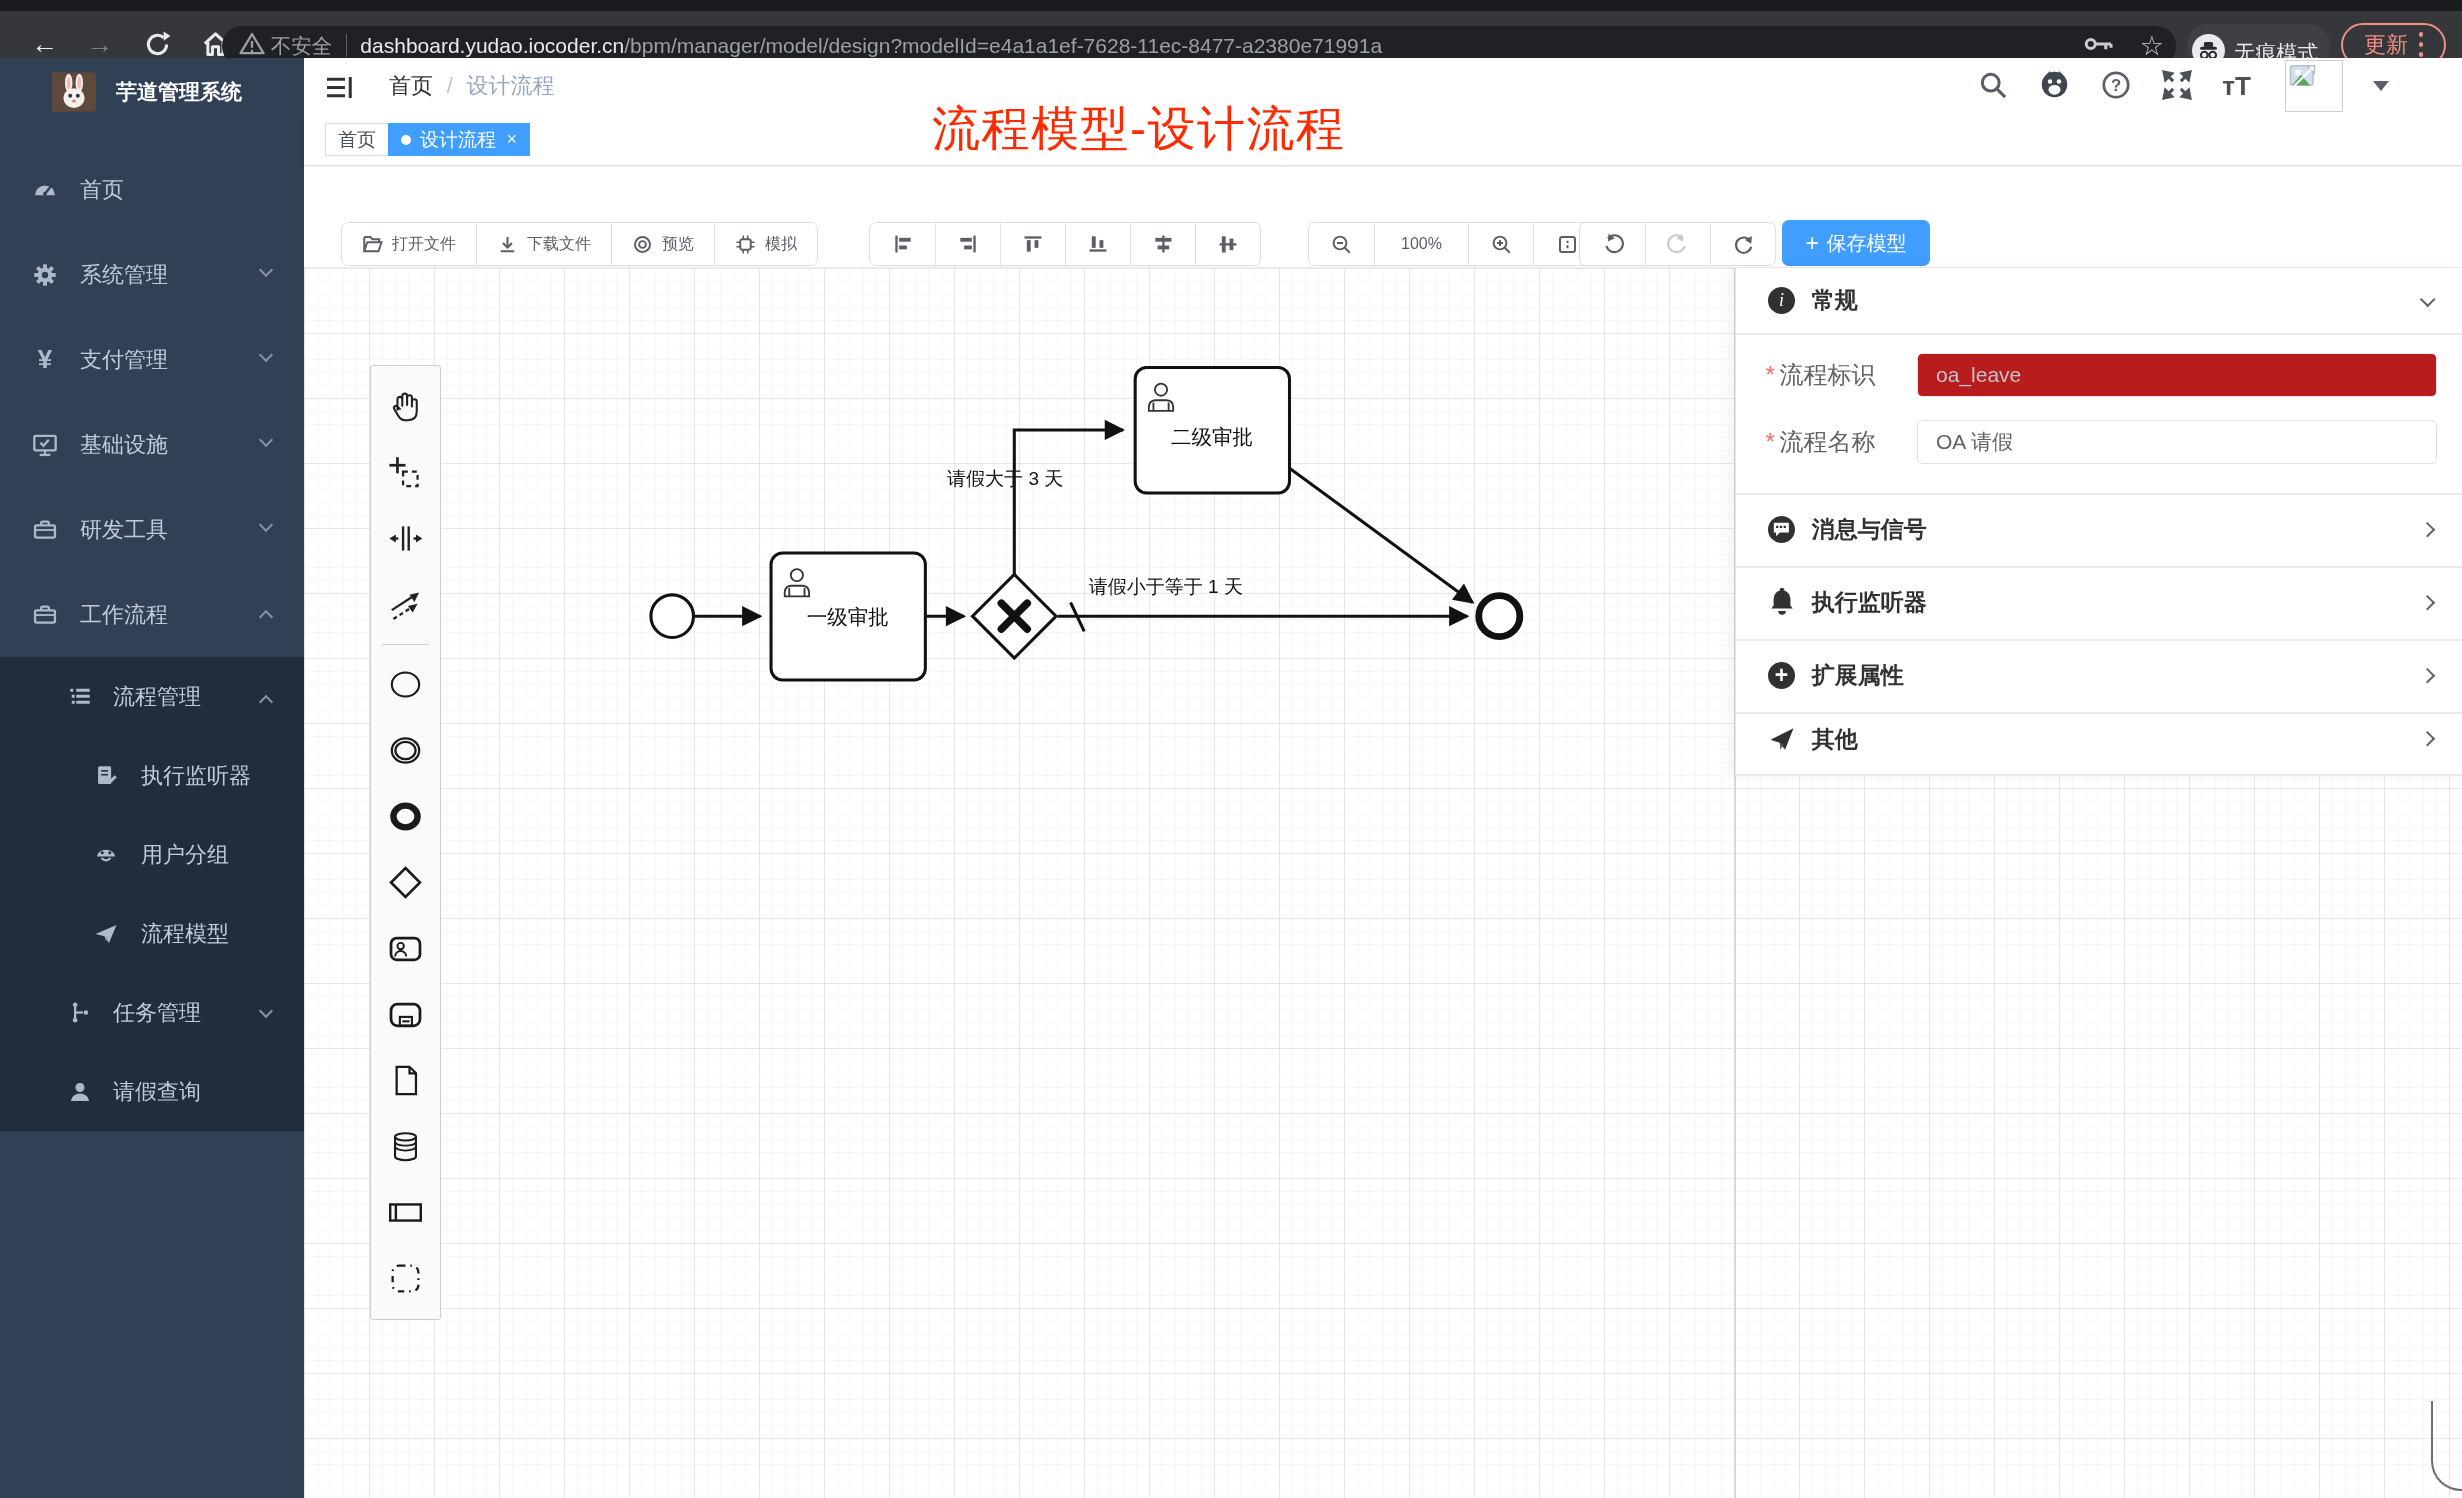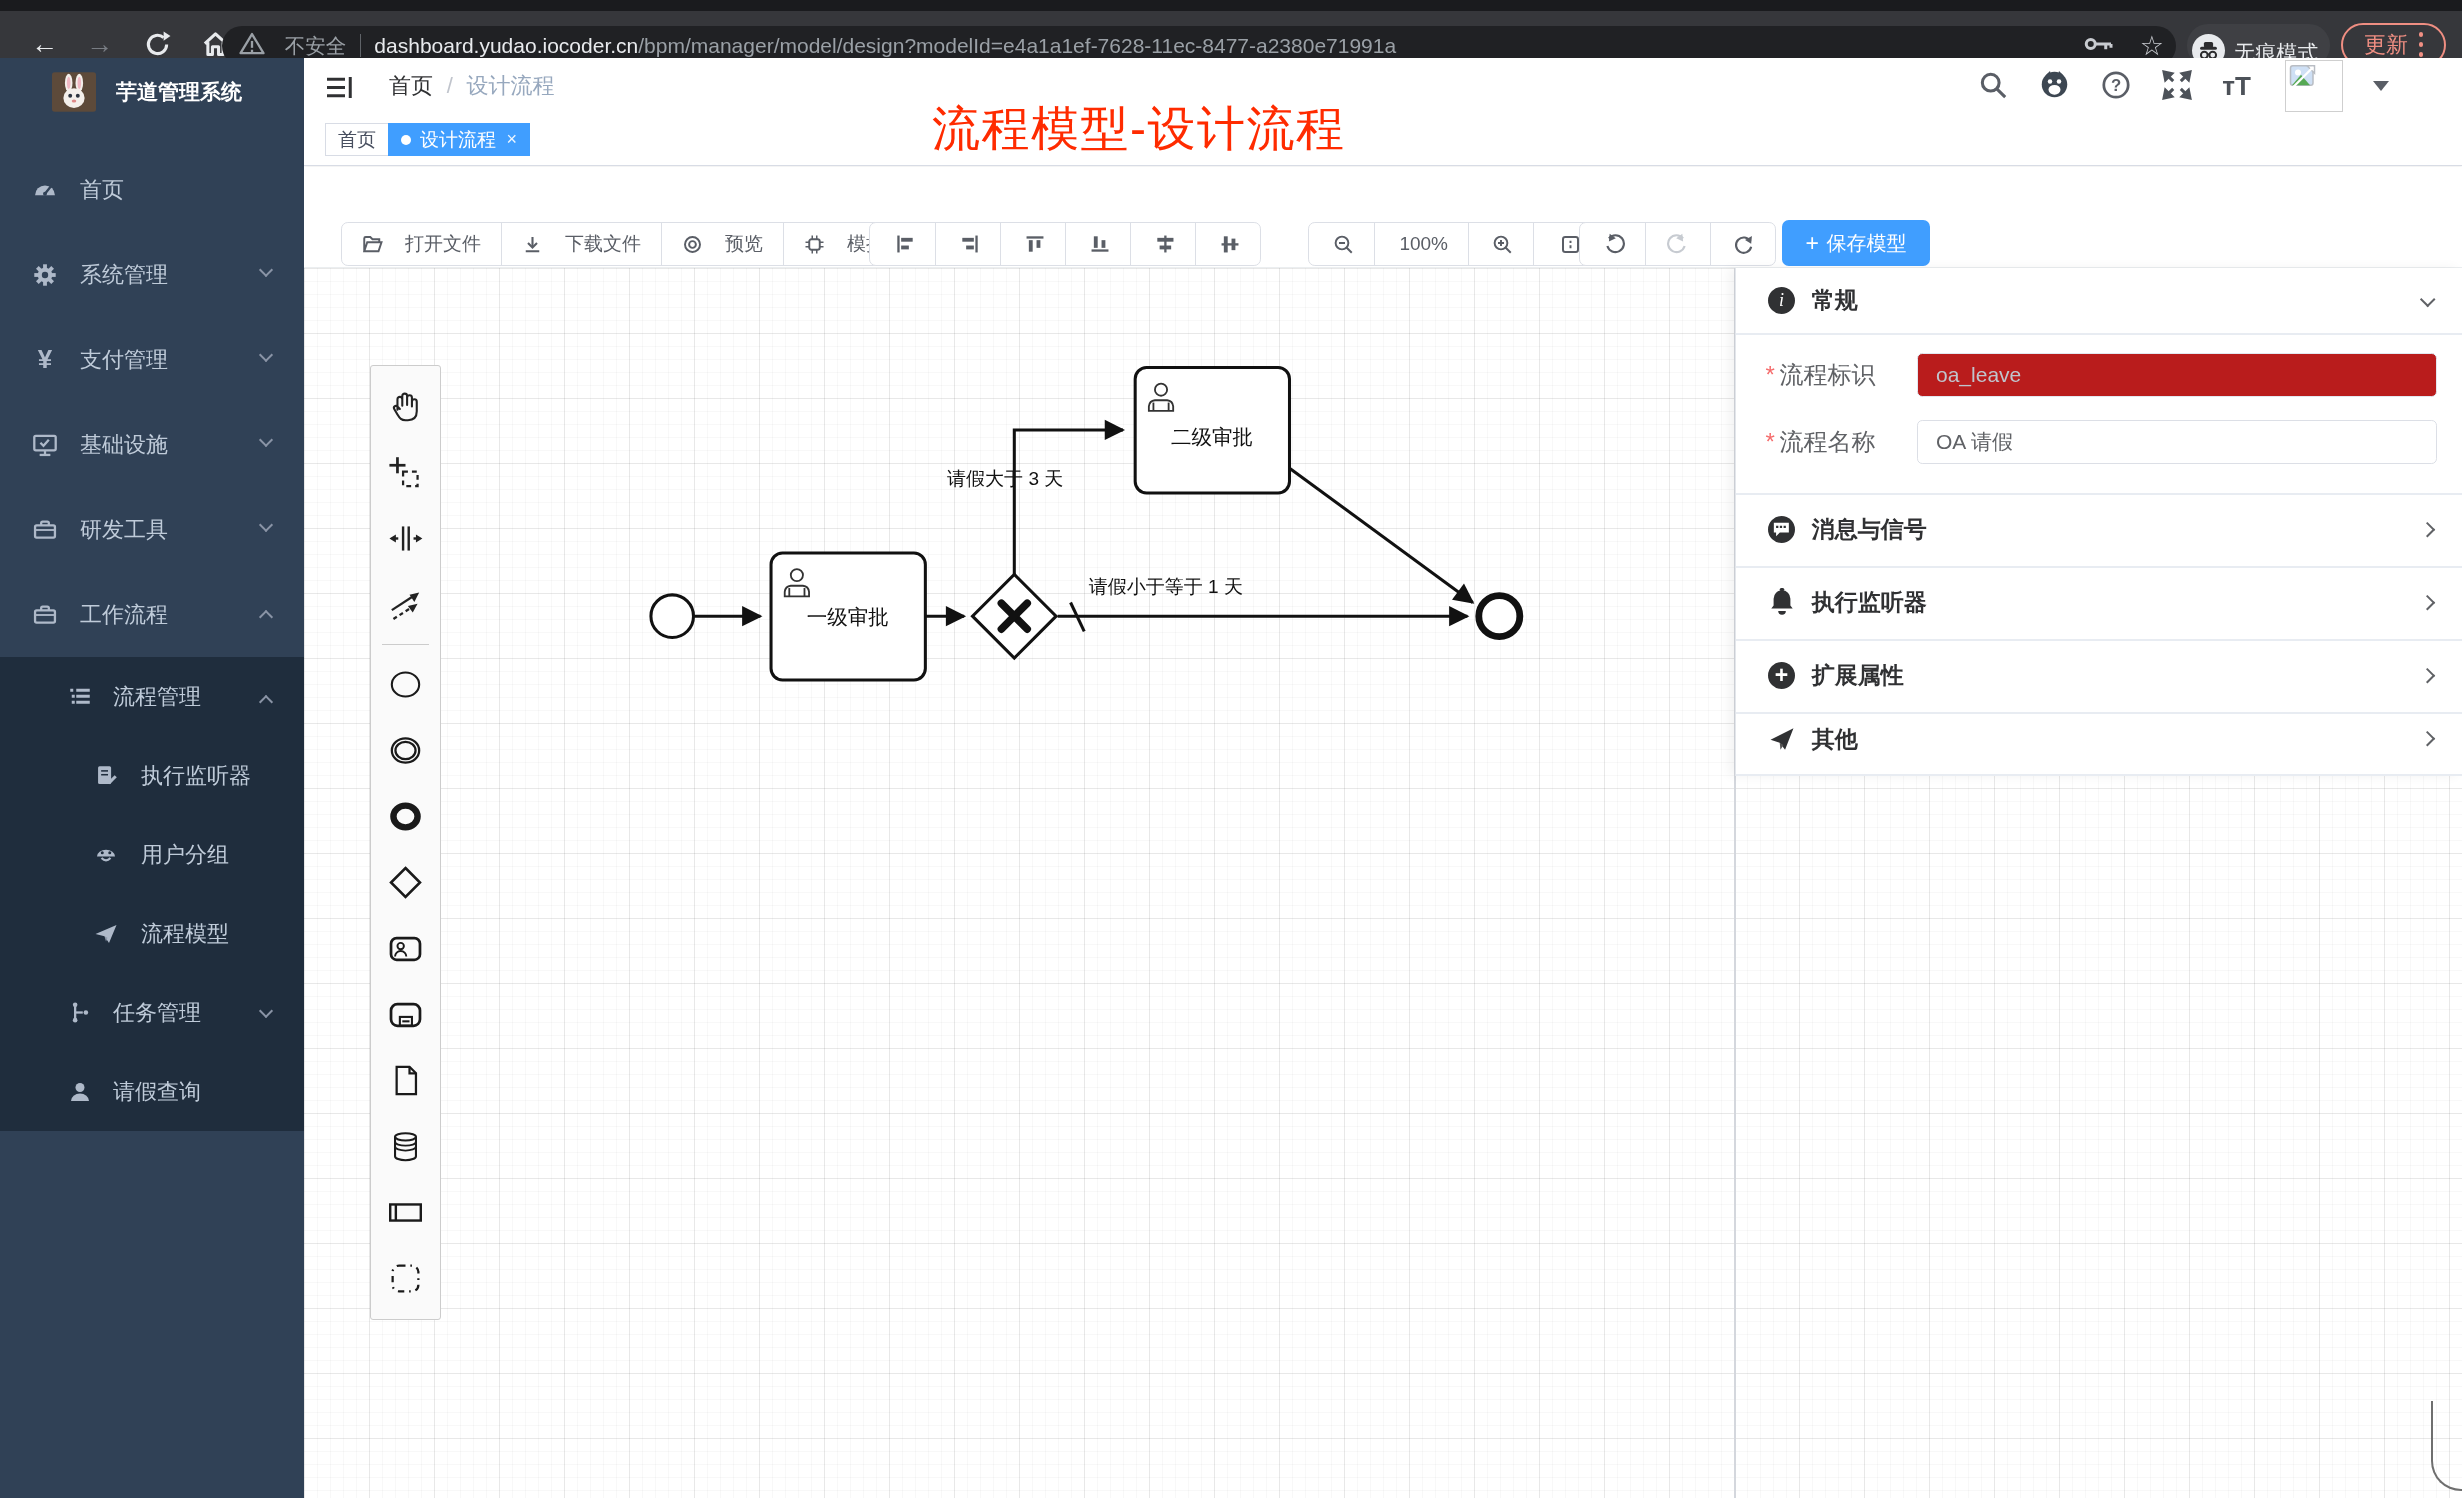--- a/index.html
+++ b/index.html
@@ -6,21 +6,21 @@
   html,body { width:2462px; height:1498px; }
   body { font-family:"Liberation Sans", sans-serif; background:#fff; overflow:hidden; }
   .stage { position:relative; width:2462px; height:1498px; overflow:hidden; }
 
   
   .chrome-topstrip { position:absolute; left:0; top:0; width:2462px; height:10.6px; background:#1a1b1e; }
   .chrome-bar { position:absolute; left:0; top:10.6px; width:2462px; height:47px; background:#36373b; }
   .nav-ico { position:absolute; top:10.6px; height:47px; width:47px; display:flex; align-items:center; justify-content:center; color:#e8eaed; font-size:27px; }
   .nav-ico.dim { color:#797d84; }
   .url-pill { position:absolute; left:222px; top:15px; width:1954px; height:40px; background:#202124; border-radius:20px; display:flex; align-items:center; color:#e8eaed; }
-  .url-sec { color:#9aa0a6; font-size:20.5px; margin-left:20px; }
+  .url-sec { color:#9aa0a6; font-size:20.5px; margin-left:6px; }
   .url-div { width:0.8px; height:23px; background:#5f6368; margin:0 13.7px; }
   .url-text { font-size:21px; white-space:nowrap; }
   .url-text .path { color:#9aa0a6; }
   .pill-right-icons { position:absolute; right:12px; top:0; height:40px; display:flex; align-items:center; gap:26px; color:#c8cbd0; }
   .incog-badge { position:absolute; left:2187px; top:13.7px; width:143px; height:43px; border-radius:21px; background:#3f4044; display:flex; align-items:flex-end; }
   .incog-circle { width:33px; height:33px; border-radius:50%; background:#e8eaed; margin-left:5.3px; display:flex; align-items:center; justify-content:center; }
   .incog-label { color:#e8eaed; font-size:21px; margin-left:9px; }
   .update-pill { position:absolute; left:2341px; top:12px; width:105px; height:44px; border:2.3px solid #ef8e82; border-radius:23px; display:flex; align-items:center; justify-content:center; gap:10.6px; color:#ef8e82; }
   .update-label { font-size:22px; }
   .kebab { display:flex; flex-direction:column; gap:5.3px; }
@@ -61,21 +61,21 @@
   .tag.active { background:#409eff; border-color:#409eff; color:#fff; }
   .tag .dot { width:10px; height:10px; border-radius:50%; background:#fff; margin-right:9px; }
   .tag .x { margin-left:10.6px; font-size:18px; opacity:.9; }
 
   
   .anno { position:absolute; left:932px; top:97px; font-size:48px; font-weight:500; color:#ff2b00; z-index:60; letter-spacing:1.5px; white-space:nowrap; }
 
   
   .toolzone { position:absolute; left:304px; top:167px; width:2158px; height:101px; background:#fff; border-bottom:0.8px solid #ebeef0; }
   .bgroup { position:absolute; top:55px; height:44px; display:flex; border:0.8px solid #dcdfe6; border-radius:6.8px; background:#fff; overflow:hidden; }
-  .bseg { display:flex; align-items:center; justify-content:flex-end; gap:22px; color:#5a5e66; font-size:19px; padding:0 20px; border-left:0.8px solid #dcdfe6; white-space:nowrap; }
+  .bseg { display:flex; align-items:center; justify-content:center; gap:9px; color:#5a5e66; font-size:16px; padding:0 20px; border-left:0.8px solid #dcdfe6; white-space:nowrap; }
   .bseg:first-child { border-left:none; }
   .save-btn { position:absolute; left:1478px; top:53px; width:148px; height:46px; background:#409eff; border-radius:6.8px; color:#fff; font-size:20px; display:flex; align-items:center; justify-content:center; gap:7.6px; }
 
   
   .canvas { position:absolute; left:304px; top:268px; width:2158px; height:1230px;
     background:
       linear-gradient(to right, rgba(0,0,0,.062) 0.8px, transparent 0.8px),
       linear-gradient(to bottom, rgba(0,0,0,.062) 0.8px, transparent 0.8px),
       linear-gradient(to right, rgba(0,0,0,.028) 0.8px, transparent 0.8px),
       linear-gradient(to bottom, rgba(0,0,0,.028) 0.8px, transparent 0.8px);

